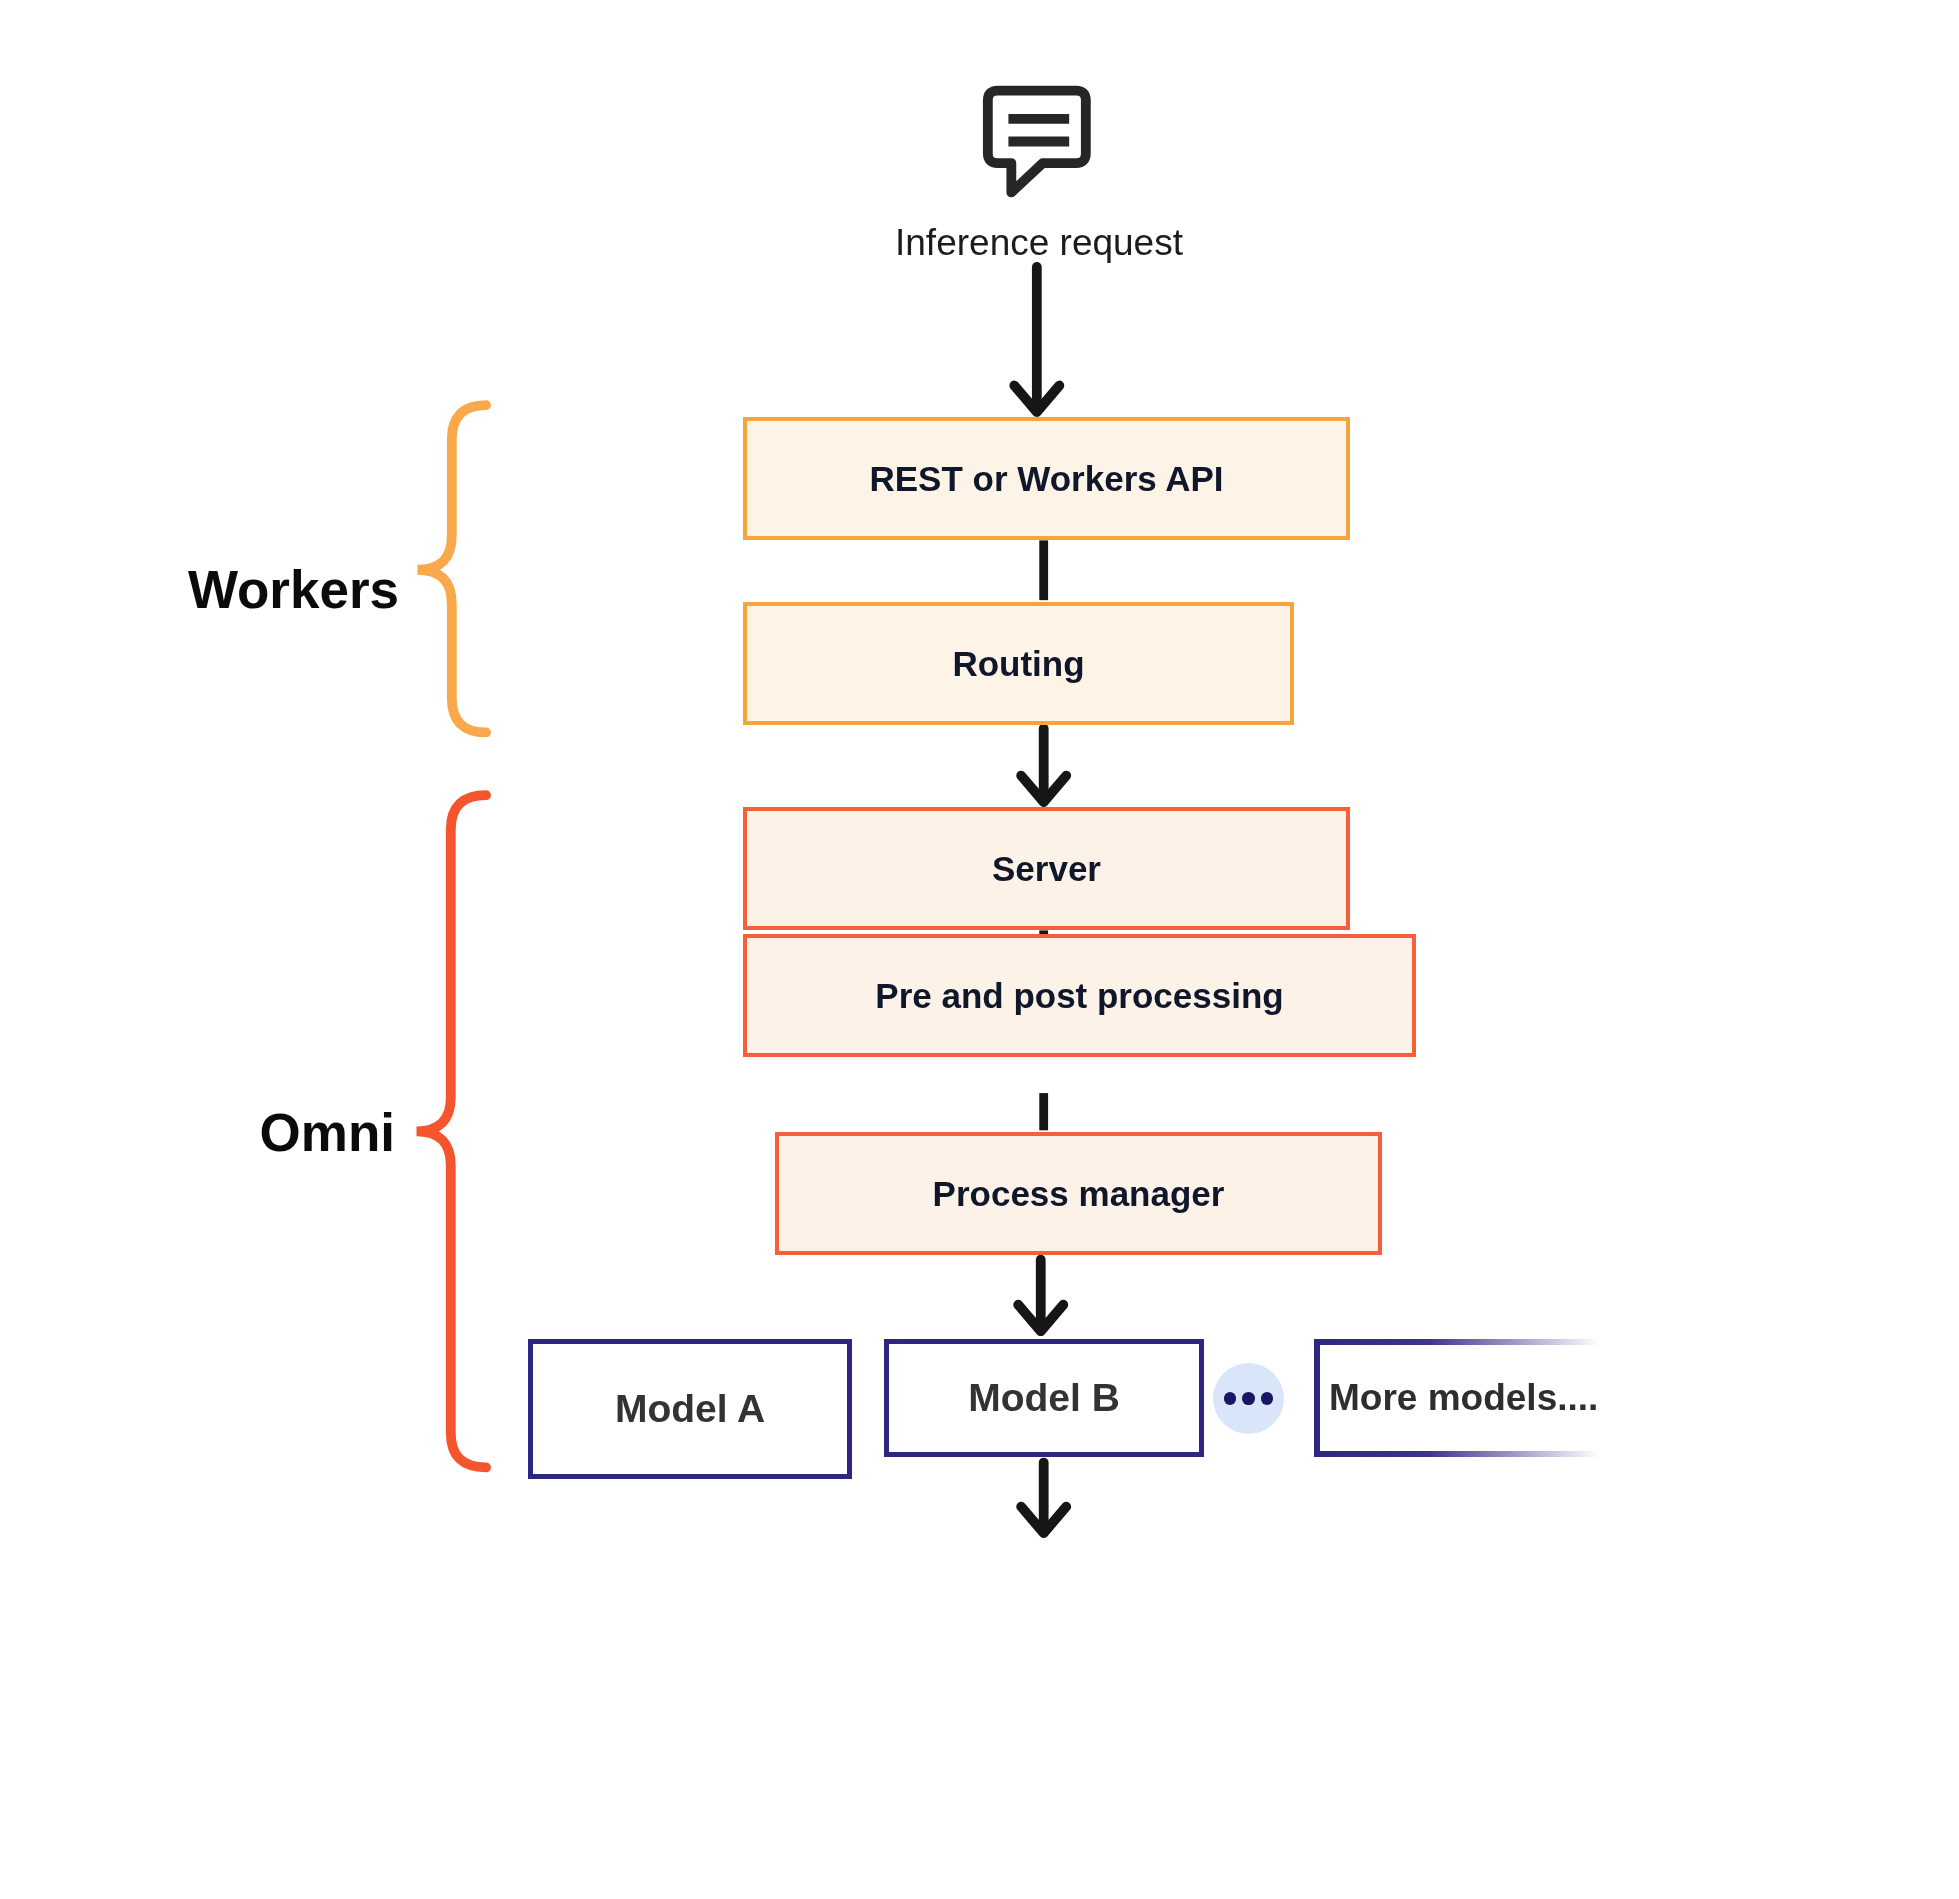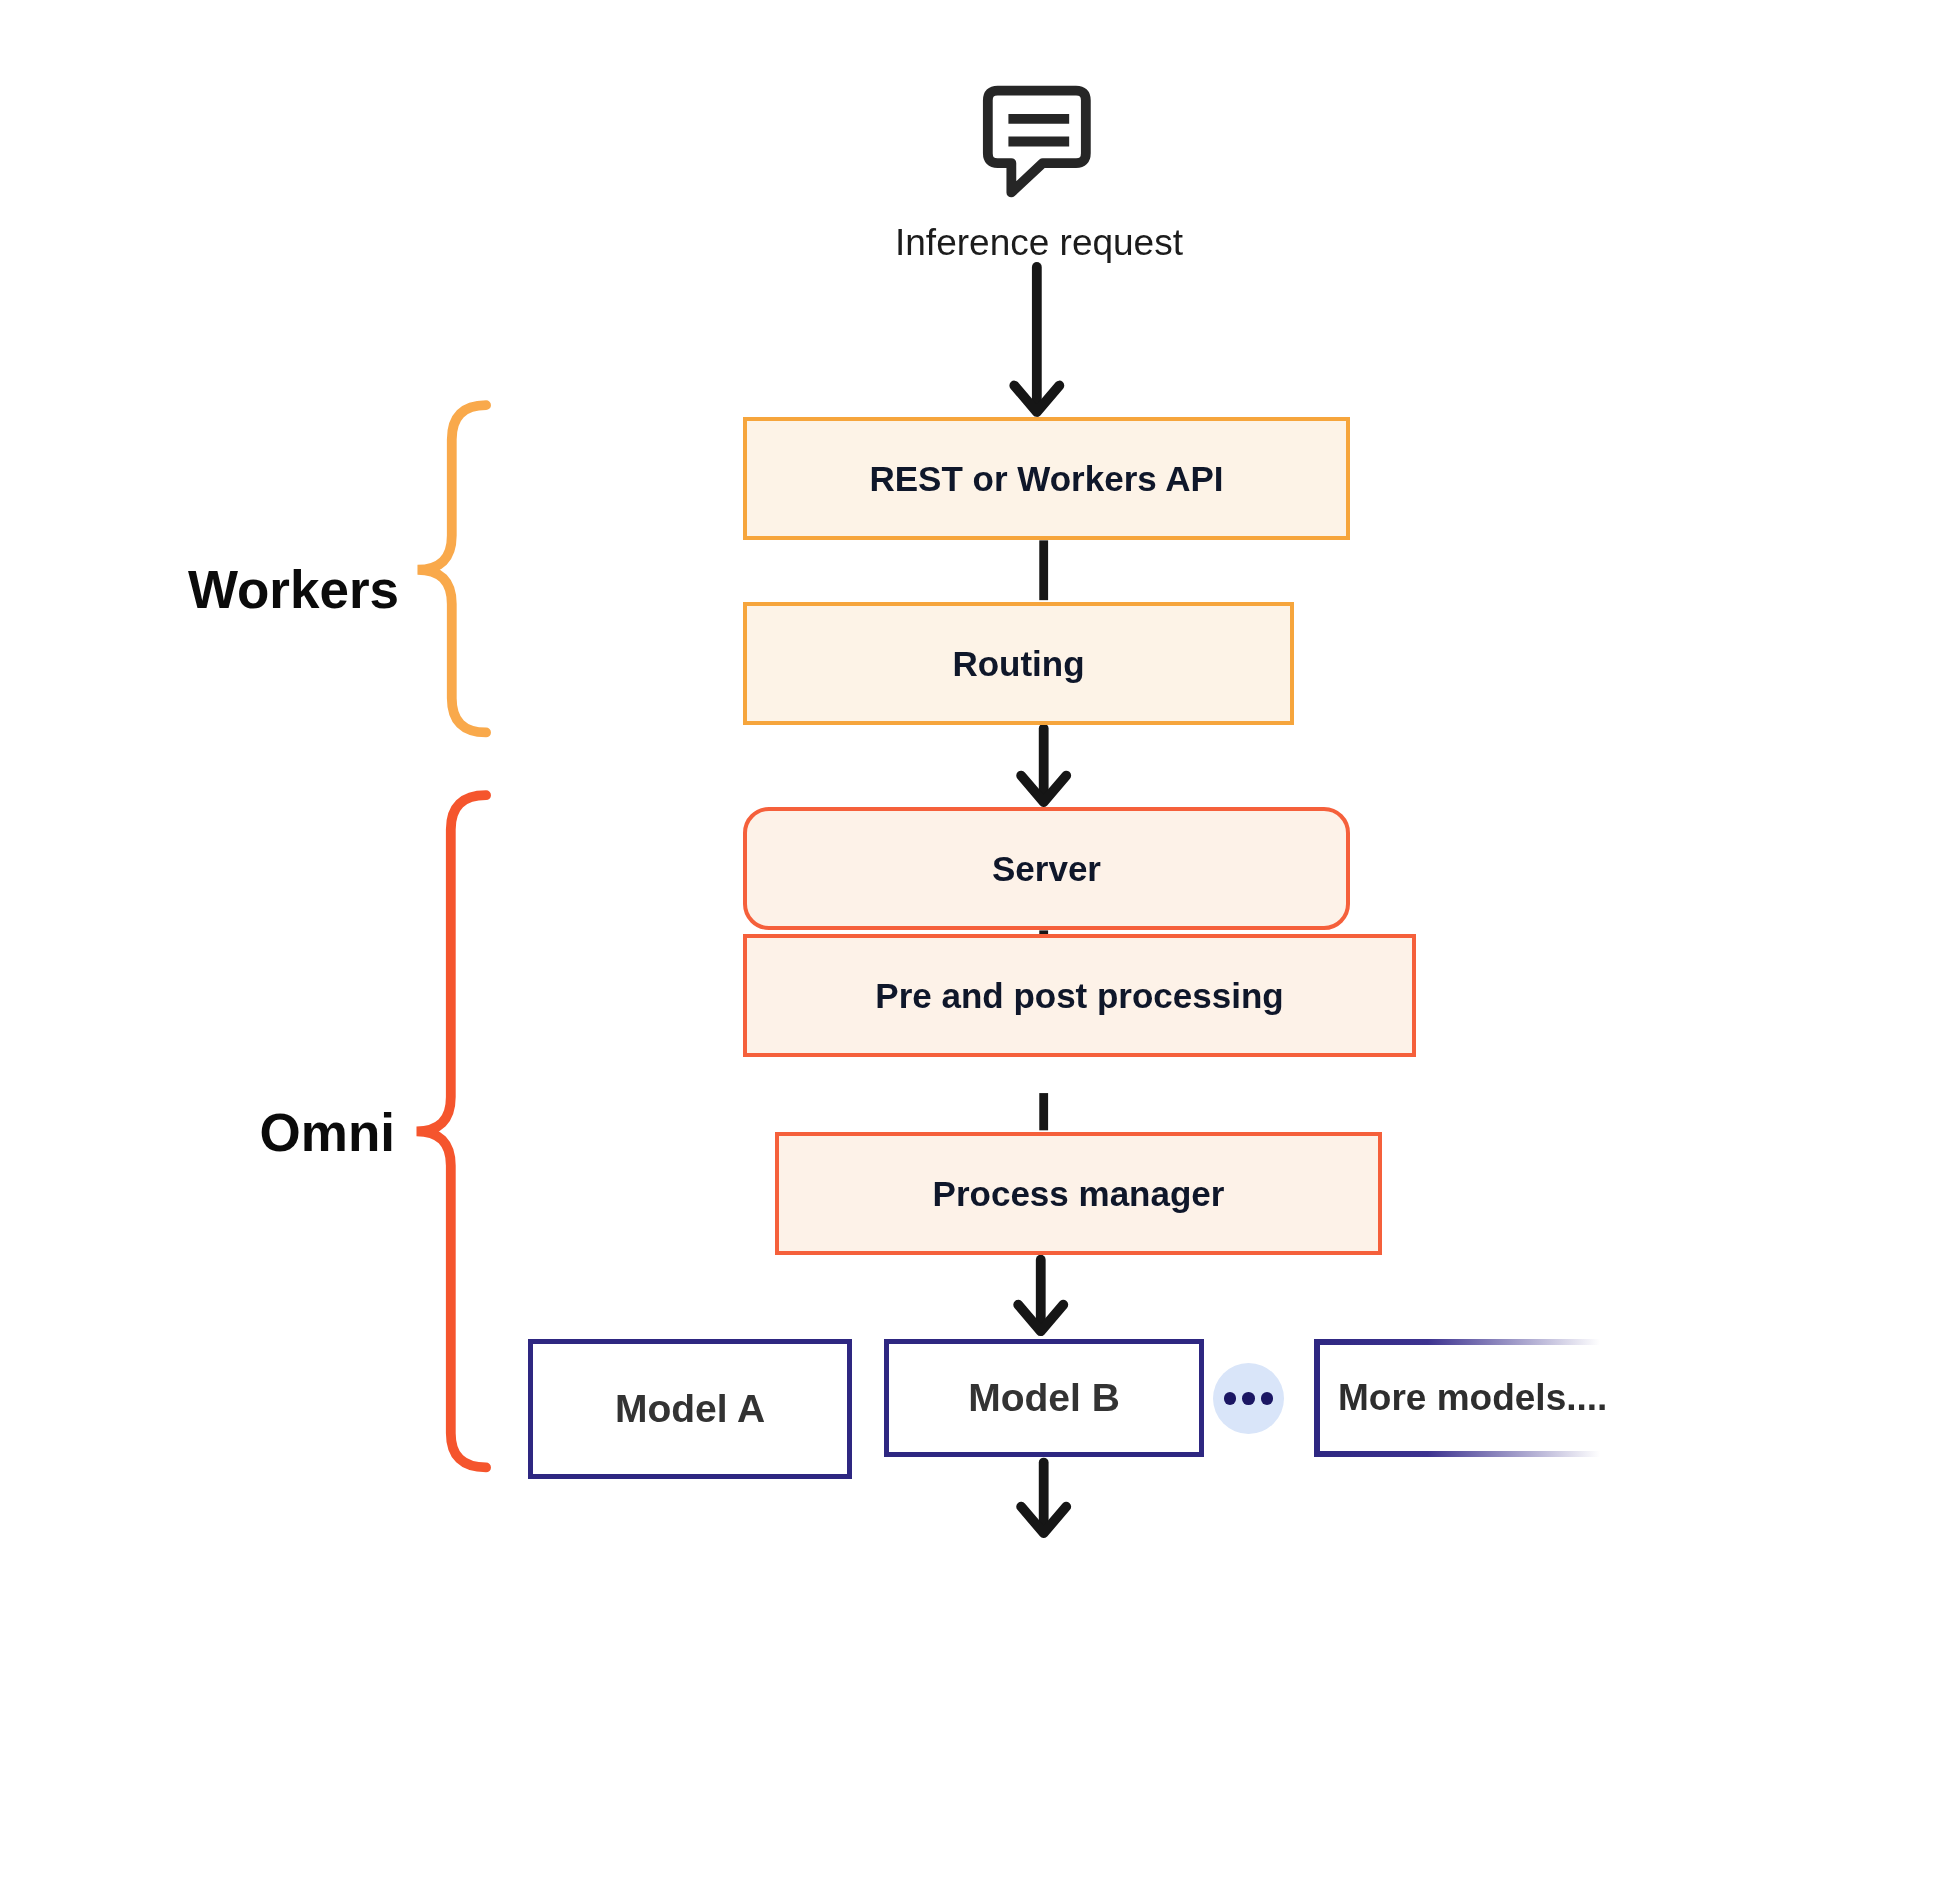--- a/index.html
+++ b/index.html
@@ -35,21 +35,21 @@
   .badge{
     position:absolute;left:1213px;top:1363px;width:71px;height:71px;
     background:#d9e5f9;border-radius:50%;
     display:flex;align-items:center;justify-content:center;gap:5.9px;
   }
   .badge i{display:block;width:12.7px;height:12.7px;border-radius:50%;background:#1b1663;}
   
   .fadebox{
     position:absolute;left:1314px;top:1339px;width:325px;height:118px;
     display:flex;align-items:center;justify-content:flex-start;
-    padding-left:24px;box-sizing:border-box;
+    padding-left:15px;box-sizing:border-box;
     font-weight:700;font-size:37px;color:#2e2e2e;white-space:nowrap;
   }
   .fadebox .edge-left{
     position:absolute;left:0;top:0;width:5.9px;height:100%;
     background:#2e2781;
   }
   .fadebox .edge-top,.fadebox .edge-bottom{
     position:absolute;left:0;width:100%;height:5.9px;
     background:linear-gradient(to right, #2e2781 0%, #3d3390 35%, rgba(62,51,144,0) 88%);
   }
@@ -105,21 +105,21 @@
   <div class="grouplabel" style="right:1560px;top:539px;margin-top:20px;">Workers</div>
   <div class="grouplabel" style="right:1564px;top:1102px;">Omni</div>
 
   <div class="node wbox" style="left:743px;top:417px;width:607px;height:123px;">
     <span>REST or Workers API</span>
   </div>
   <div class="node wbox" style="left:743px;top:602px;width:551px;height:123px;">
     <span>Routing</span>
   </div>
 
-  <div class="node obox" style="left:743px;top:807px;width:607px;height:123px;border-radius:26px;">
+  <div class="node obox" style="left:743px;top:807px;width:607px;height:123px;">
     <span>Server</span>
   </div>
   <div class="node obox" style="left:743px;top:934px;width:673px;height:123px;">
     <span>Pre and post processing</span>
   </div>
   <div class="node obox" style="left:743px;top:1132px;width:607px;height:123px;margin-left:32px;">
     <span>Process manager</span>
   </div>
 
   <div class="node mbox" style="left:528px;top:1339px;width:324px;height:140px;">

